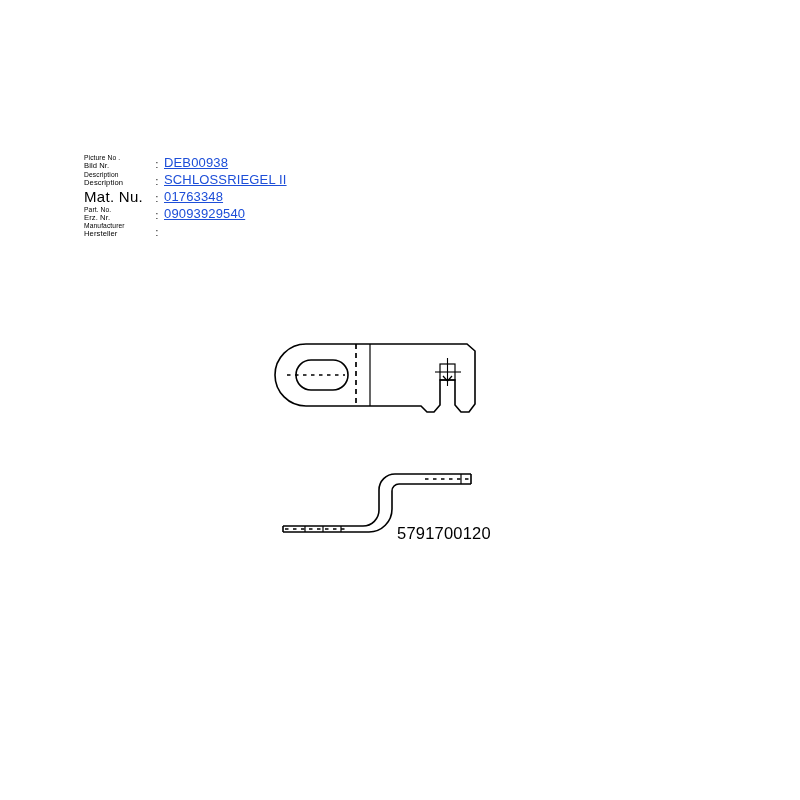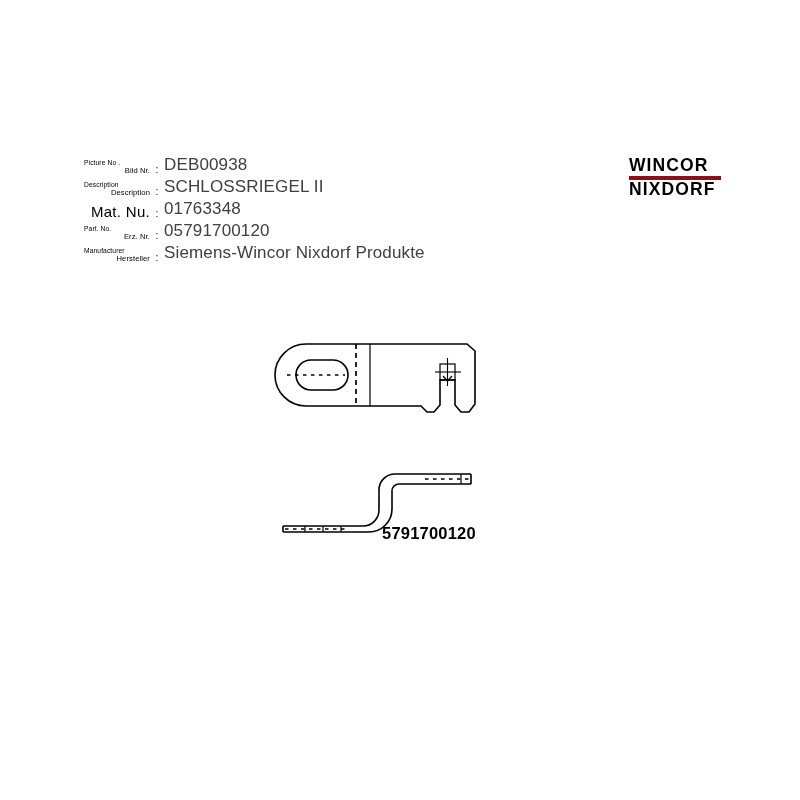--- a/index.html
+++ b/index.html
@@ -43,39 +43,39 @@
     letter-spacing: 0.1px;
     color: #000;
     white-space: nowrap;
   }
   .label-de {
     display: block;
     font-size: 7.6px;
     letter-spacing: 0.1px;
     color: #000;
     white-space: nowrap;
-    text-align: right;
   }
   
   .spec-row.big .label-de {
     font-size: 15px;
     letter-spacing: 0.3px;
   }
   .spec-colon {
     width: 14px;
     flex: 0 0 14px;
     font-size: 10px;
     text-align: center;
     color: #000;
   }
   .spec-value {
-    font-size: 17px;
+    font-size: 13px;
     letter-spacing: 0.15px;
     white-space: nowrap;
-    color: #404040;
+    color: #1d4ed8;
+    text-decoration: underline;
   }
 
   
   #logo {
     position: absolute;
     left: 629px;
     top: 157px;
     width: 92px;
     text-align: left;
   }
@@ -101,24 +101,24 @@
   #drawing-top {
     left: 275px;
     top: 336px;
   }
   #drawing-side {
     left: 275px;
     top: 462px;
   }
   #stamp-number {
     position: absolute;
-    left: 382px;
+    left: 397px;
     top: 524px;
     font-family: "Liberation Sans", sans-serif;
-    font-weight: bold;
+    font-weight: normal;
     font-size: 16.5px;
     letter-spacing: 0.2px;
     color: #000;
     white-space: nowrap;
   }
   svg { display: block; overflow: visible; }
   .ln { fill: none; stroke: #000000; stroke-width: 1.6; stroke-linejoin: miter; stroke-linecap: butt; }
   .ln-thin { fill: none; stroke: #000000; stroke-width: 1.2; }
   .hidden-ln { fill: none; stroke: #000000; stroke-width: 1.7; stroke-dasharray: 5 4; }
   .tick-ln { fill: none; stroke: #000000; stroke-width: 1.4; stroke-dasharray: 3.5 4.5; }
@@ -157,39 +157,33 @@
       <div class="spec-colon">:</div>
       <div class="spec-value">01763348</div>
     </div>
 
     <div class="spec-row">
       <div class="spec-labels">
         <span class="label-en">Part. No.</span>
         <span class="label-de">Erz. Nr.</span>
       </div>
       <div class="spec-colon">:</div>
-      <div class="spec-value">05791700120</div>
+      <div class="spec-value">09093929540</div>
     </div>
 
     <div class="spec-row">
       <div class="spec-labels">
         <span class="label-en">Manufacturer</span>
         <span class="label-de">Hersteller</span>
       </div>
       <div class="spec-colon">:</div>
-      <div class="spec-value">Siemens-Wincor Nixdorf Produkte</div>
     </div>
 
   </div>
 
-  <div id="logo">
-    <div class="logo-word">WINCOR</div>
-    <div id="logo-bar" style="background: rgb(140, 17, 23);"></div>
-    <div class="logo-word">NIXDORF</div>
-  </div>
 
   <div class="drawing" id="drawing-top">
     <svg width="220" height="90" viewBox="0 0 220 90">
 
       <path class="ln" d="M 31 8
            L 192 8
            L 200 15
            L 200 68
            L 194 76
            L 186 76

